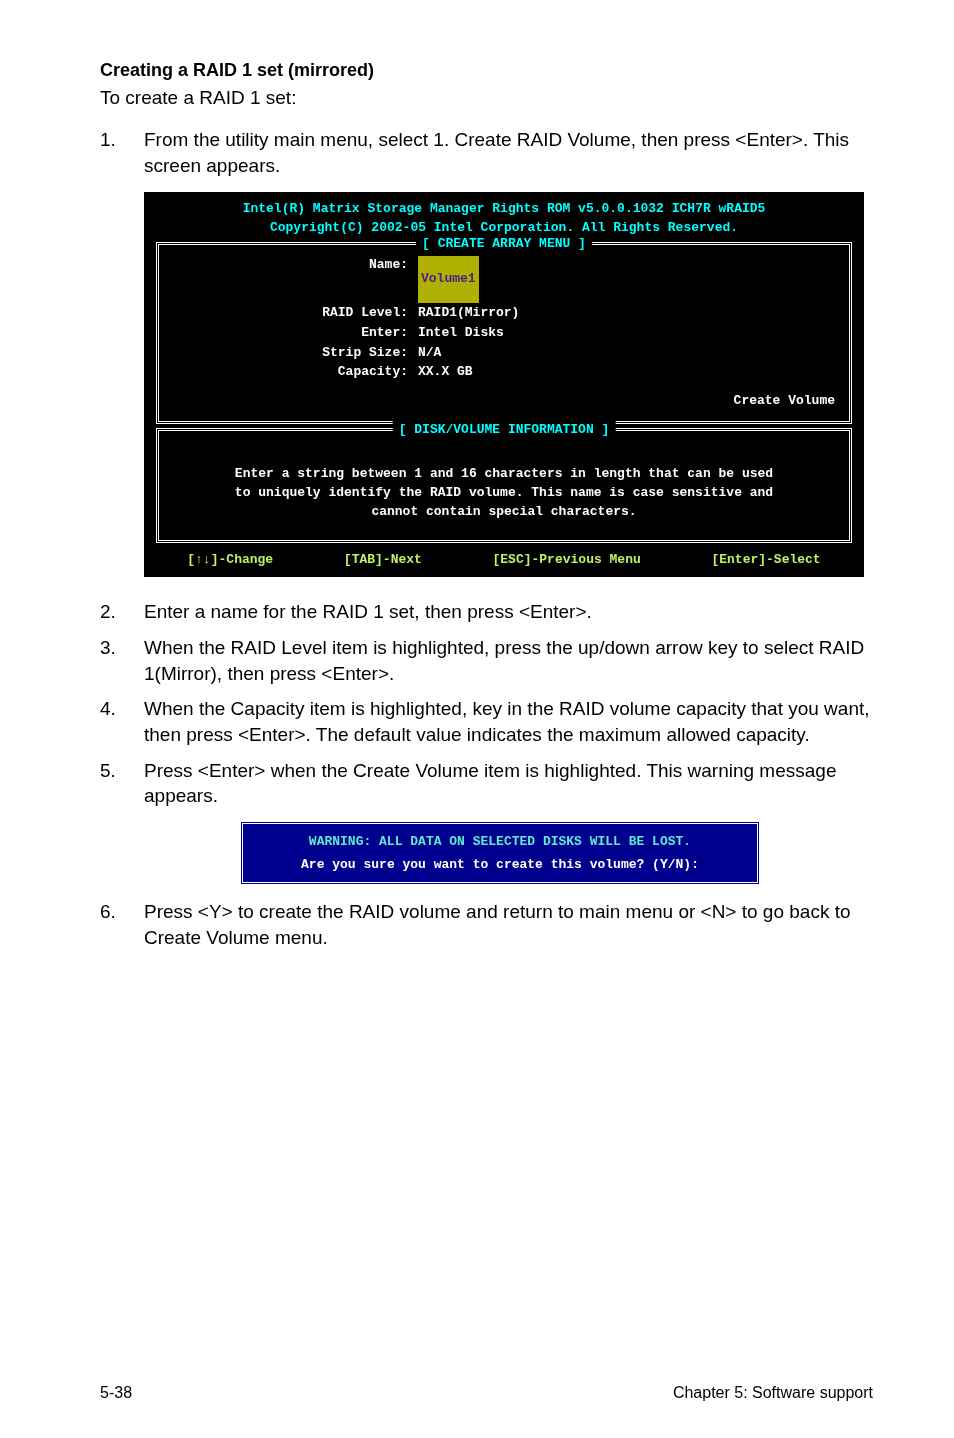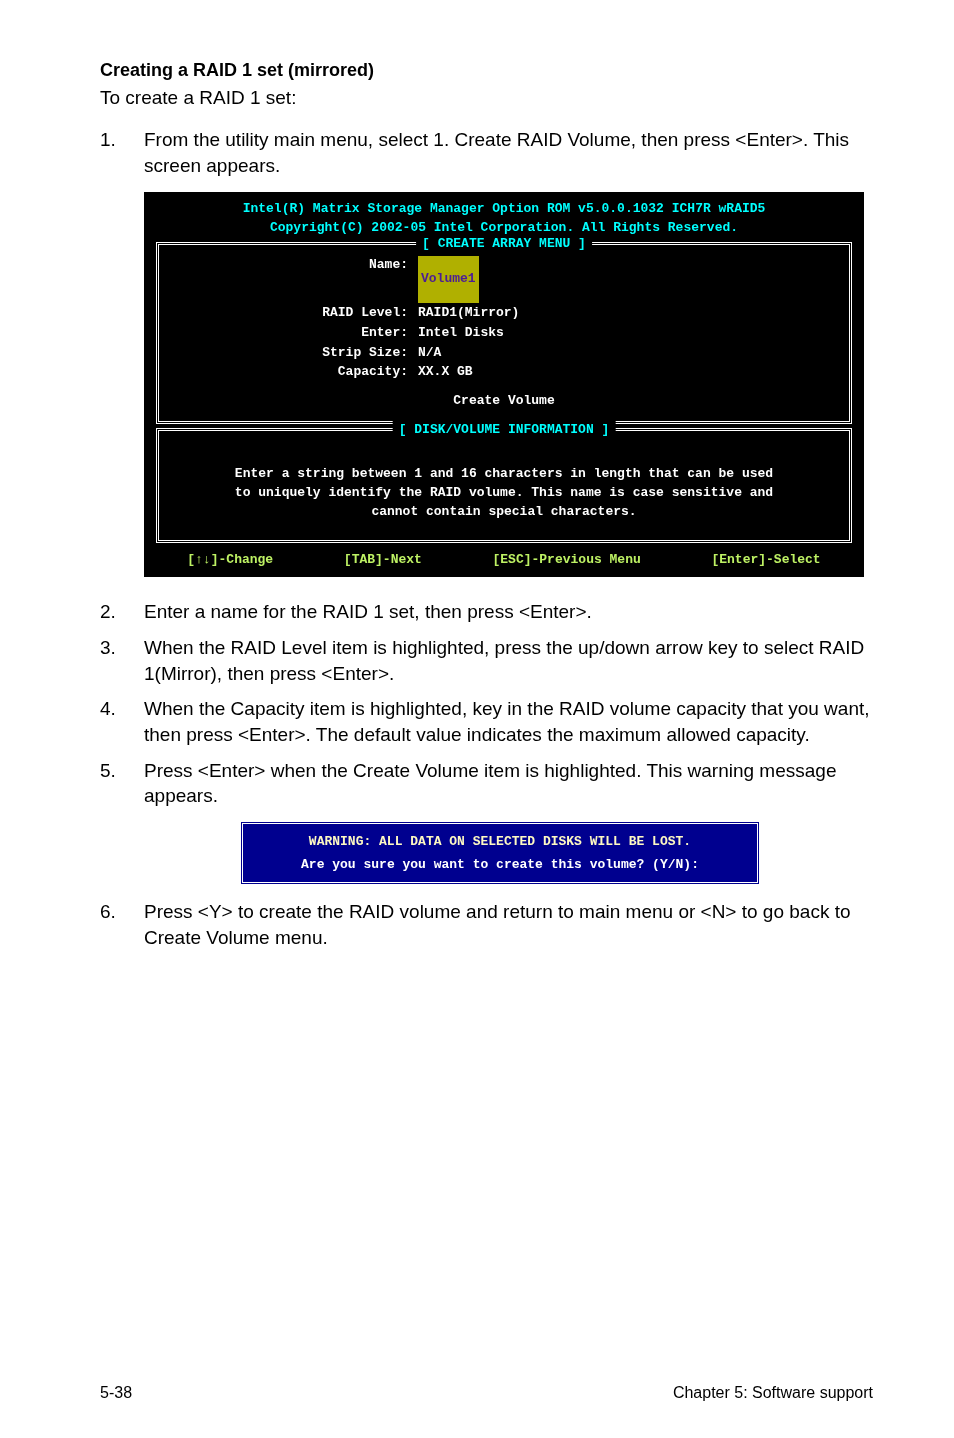--- a/index.html
+++ b/index.html
@@ -87,21 +87,21 @@
     text-align: right;
     padding-right: 10px;
   }
   .fieldline .value {}
   .highlighted {
     background: #b0b000;
     color: #4c1d95;
     padding: 14px 3px;
   }
   .centered-line {
-    text-align: center;
+    text-align: right;
     margin-top: 10px;
   }
   .disk-info-text {
     text-align: center;
     padding: 24px 30px 8px 30px;
   }
   .navbar {
     display: flex;
     justify-content: space-around;
     background: #000000;
@@ -118,21 +118,21 @@
     border: 3px double #ffffff;
     padding: 10px 18px;
     color: #ffffff;
     font-family: "Courier New", monospace;
     font-weight: bold;
     font-size: 13px;
     text-align: center;
     box-sizing: border-box;
   }
   .warning-title {
-    color: #fef9c3;
+    color: #5eead4;
     display: block;
     margin-bottom: 8px;
   }
 
   .footer {
     position: absolute;
     bottom: 36px;
     left: 100px;
     right: 81px;
     display: flex;
@@ -149,21 +149,21 @@
   <p class="intro">To create a RAID 1 set:</p>
 
   <ul class="numbered-list">
     <li>
       <span class="numcol">1.</span>
       <span class="textcol">From the utility main menu, select 1. Create RAID Volume, then press &lt;Enter&gt;. This screen appears.</span>
     </li>
   </ul>
 
   <div class="console">
-    <div class="console-header">Intel(R) Matrix Storage Manager Option ROM v5.0.0.1032 ICH7R wRAID5</div>
+    <div class="console-header">Intel(R) Matrix Storage Manager Rights ROM v5.0.0.1032 ICH7R wRAID5</div>
     <div class="console-header">Copyright(C) 2002-05 Intel Corporation. All Rights Reserved.</div>
 
     <div class="framed">
       <span class="frame-title">[ CREATE ARRAY MENU ]</span>
 
       <div class="fieldline">
         <span class="label">Name:</span>
         <span class="value highlighted">Volume1</span>
       </div>
       <div class="fieldline">

